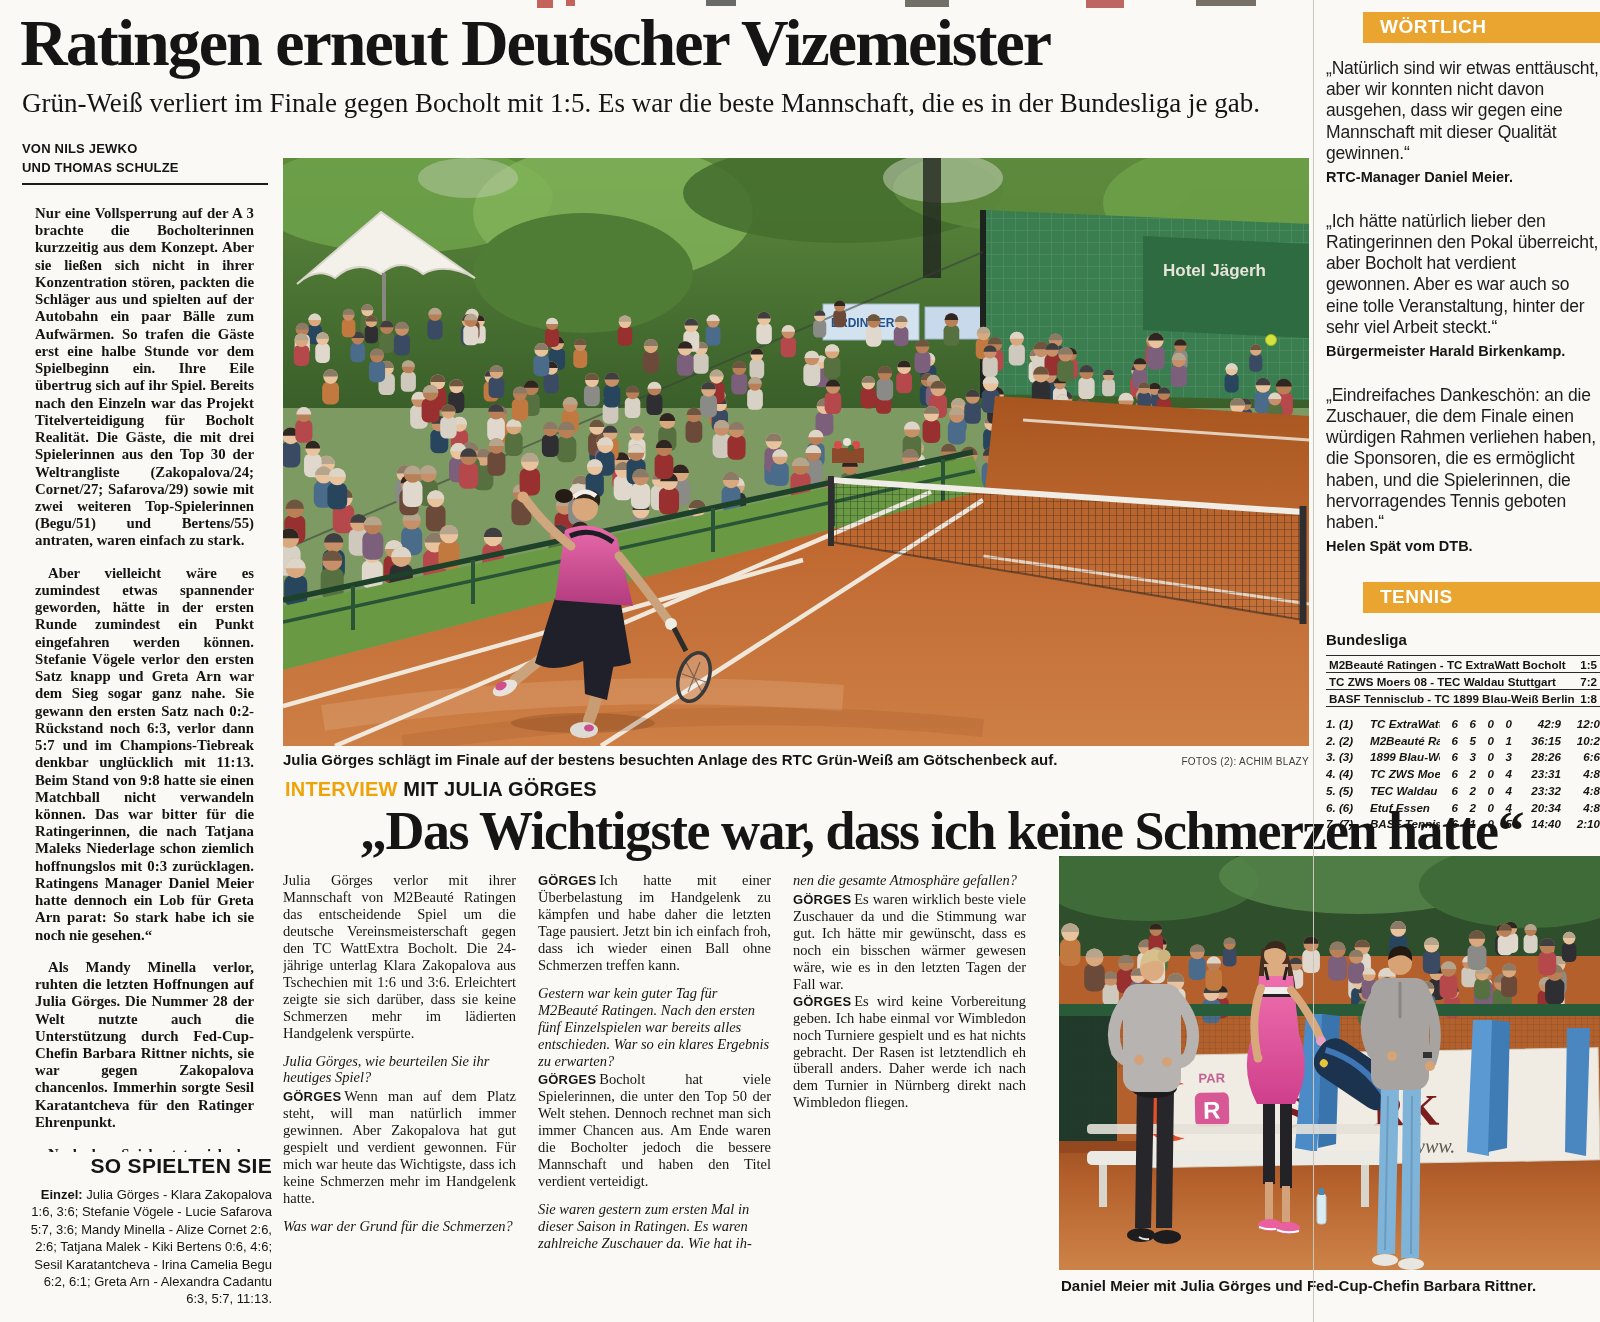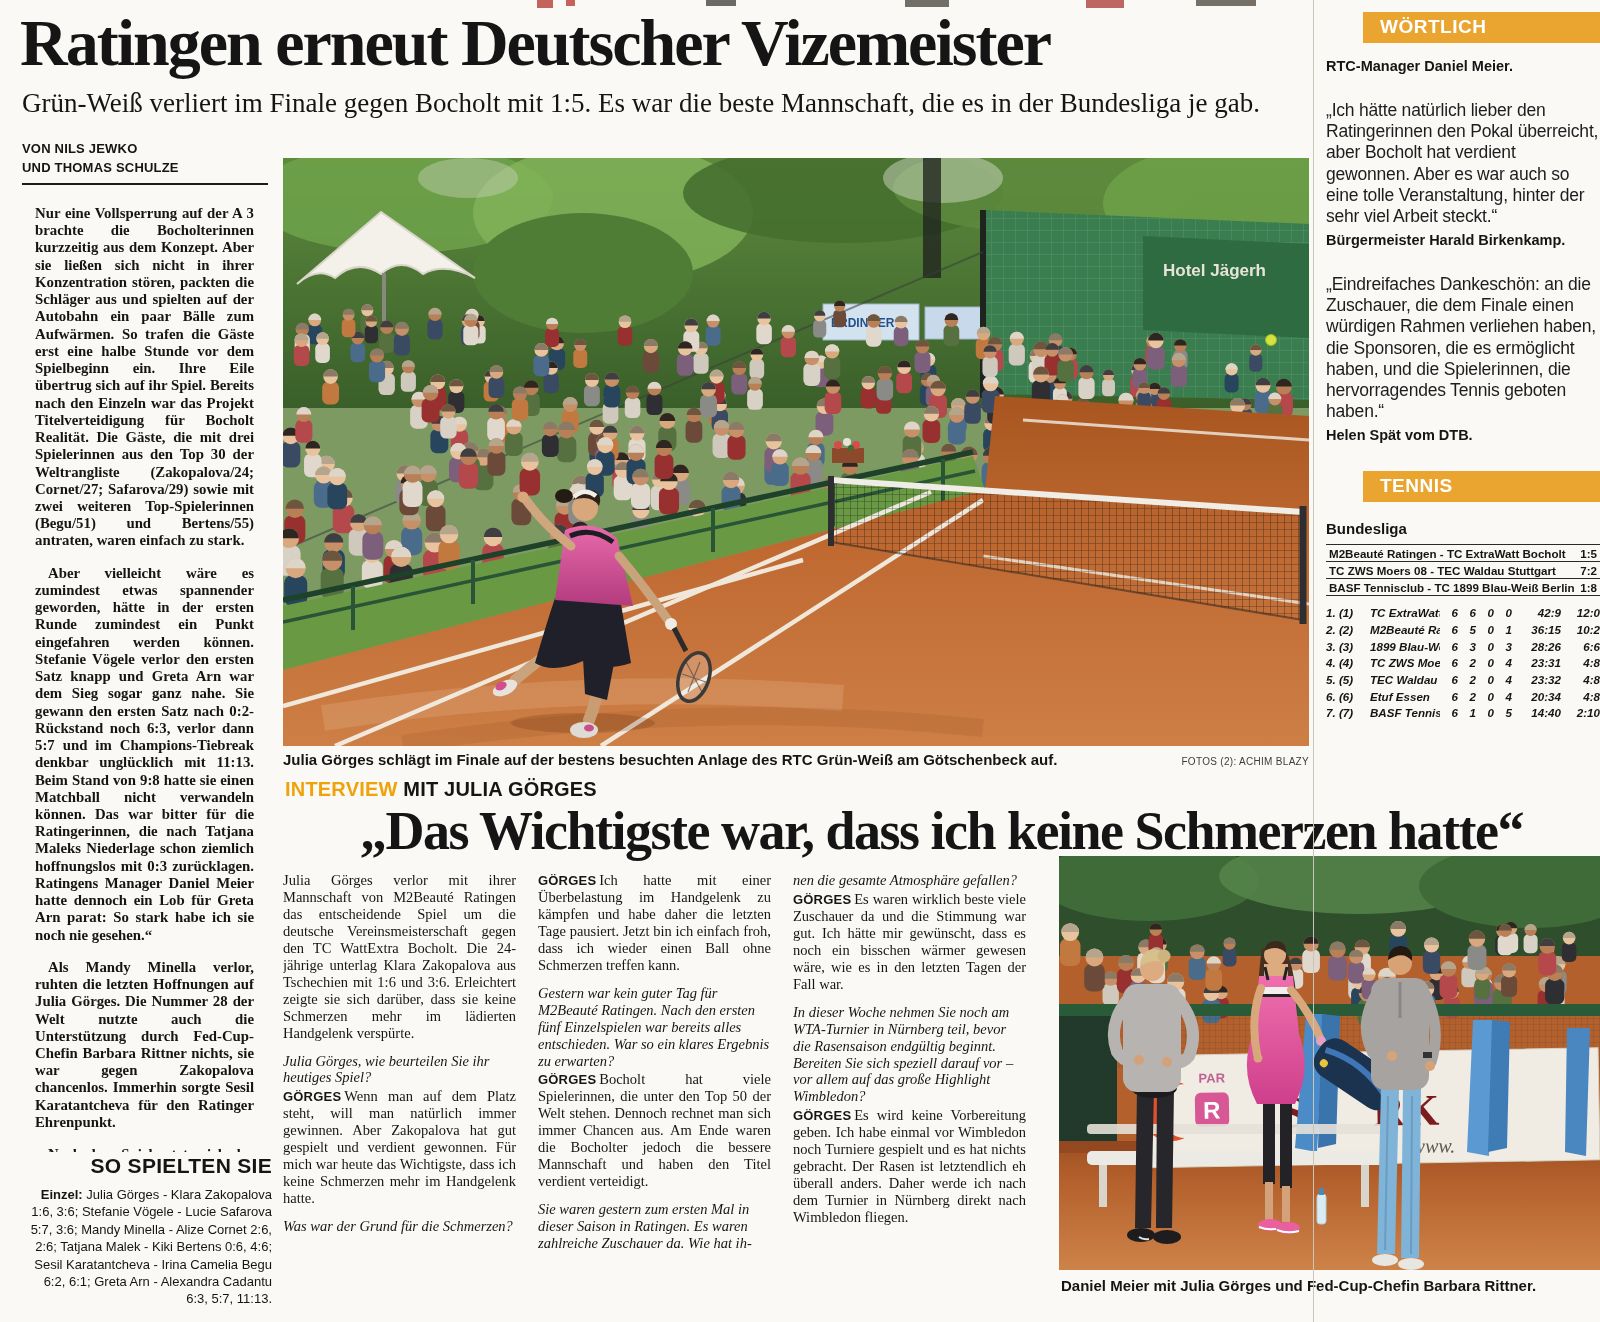--- a/index.html
+++ b/index.html
@@ -847,21 +847,20 @@
   </div>
   <div class="icol" id="icol2">
     <p><b class="spk">GÖRGES</b><span>Ich hatte mit einer Überbelastung im Handgelenk zu kämpfen und habe daher die letzten Tage pausiert. Jetzt bin ich einfach froh, dass ich wieder einen Ball ohne Schmerzen treffen kann.</span></p>
     <p class="iq">Gestern war kein guter Tag für M2Beauté Ratingen. Nach den ersten fünf Einzelspielen war bereits alles entschieden. War so ein klares Ergebnis zu erwarten?</p>
     <p><b class="spk">GÖRGES</b><span>Bocholt hat viele Spielerinnen, die unter den Top 50 der Welt stehen. Dennoch rechnet man sich immer Chancen aus. Am Ende waren die Bocholter jedoch die bessere Mannschaft und haben den Titel verdient verteidigt.</span></p>
     <p class="iq">Sie waren gestern zum ersten Mal in dieser Saison in Ratingen. Es waren zahlreiche Zuschauer da. Wie hat ih-</p>
   </div>
   <div class="icol" id="icol3">
     <p class="iq" style="margin-top:0 !important">nen die gesamte Atmosphäre gefallen?</p>
     <p><b class="spk">GÖRGES</b><span>Es waren wirklich beste viele Zuschauer da und die Stimmung war gut. Ich hätte mir gewünscht, dass es noch ein bisschen wärmer gewesen wäre, wie es in den letzten Tagen der Fall war.</span></p>
-    <p class="iq">In dieser Woche nehmen Sie noch am WTA-Turnier in Nürnberg teil, bevor die Rasensaison endgültig beginnt. Bereiten Sie sich speziell darauf vor – vor allem auf das große Highlight Wimbledon?</p>
     <p><b class="spk">GÖRGES</b><span>Es wird keine Vorbereitung geben. Ich habe einmal vor Wimbledon noch Turniere gespielt und es hat nichts gebracht. Der Rasen ist letztendlich eh überall anders. Daher werde ich nach dem Turnier in Nürnberg direkt nach Wimbledon fliegen.</span></p>
   </div>
 
   <div id="photo2">
     <svg width="541" height="414" viewBox="0 0 541 414">
       <defs>
         <linearGradient id="clayg2" x1="0" y1="0" x2="0" y2="1">
           <stop offset="0" stop-color="#9d4f22"></stop>
             <stop offset=".3" stop-color="#b4602c"></stop>
             <stop offset="1" stop-color="#cd8348"></stop>
@@ -1144,20 +1143,21 @@
     </svg>
   </div>
 
   <div id="photo2-caption">Daniel Meier mit Julia Görges und Fed-Cup-Chefin Barbara Rittner.</div>
 
   <div id="divider"></div>
   <div id="sidebar">
     <div class="bar">WÖRTLICH</div>
 
     <div class="quote">
+      <div class="quote-text">„Natürlich sind wir etwas enttäuscht, aber wir konnten nicht davon ausgehen, dass wir gegen eine Mannschaft mit dieser Qualität gewinnen.“</div>
       <div class="quote-attr">RTC-Manager Daniel Meier.</div>
     </div>
     <div class="quote">
       <div class="quote-text">„Ich hätte natürlich lieber den Ratingerinnen den Pokal überreicht, aber Bocholt hat verdient gewonnen. Aber es war auch so eine tolle Veranstaltung, hinter der sehr viel Arbeit steckt.“</div>
       <div class="quote-attr">Bürgermeister Harald Birkenkamp.</div>
     </div>
     <div class="quote">
       <div class="quote-text">„Eindreifaches Dankeschön: an die Zuschauer, die dem Finale einen würdigen Rahmen verliehen haben, die Sponsoren, die es ermöglicht haben, und die Spielerinnen, die hervorragendes Tennis geboten haben.“</div>
       <div class="quote-attr">Helen Spät vom DTB.</div>
     </div>

